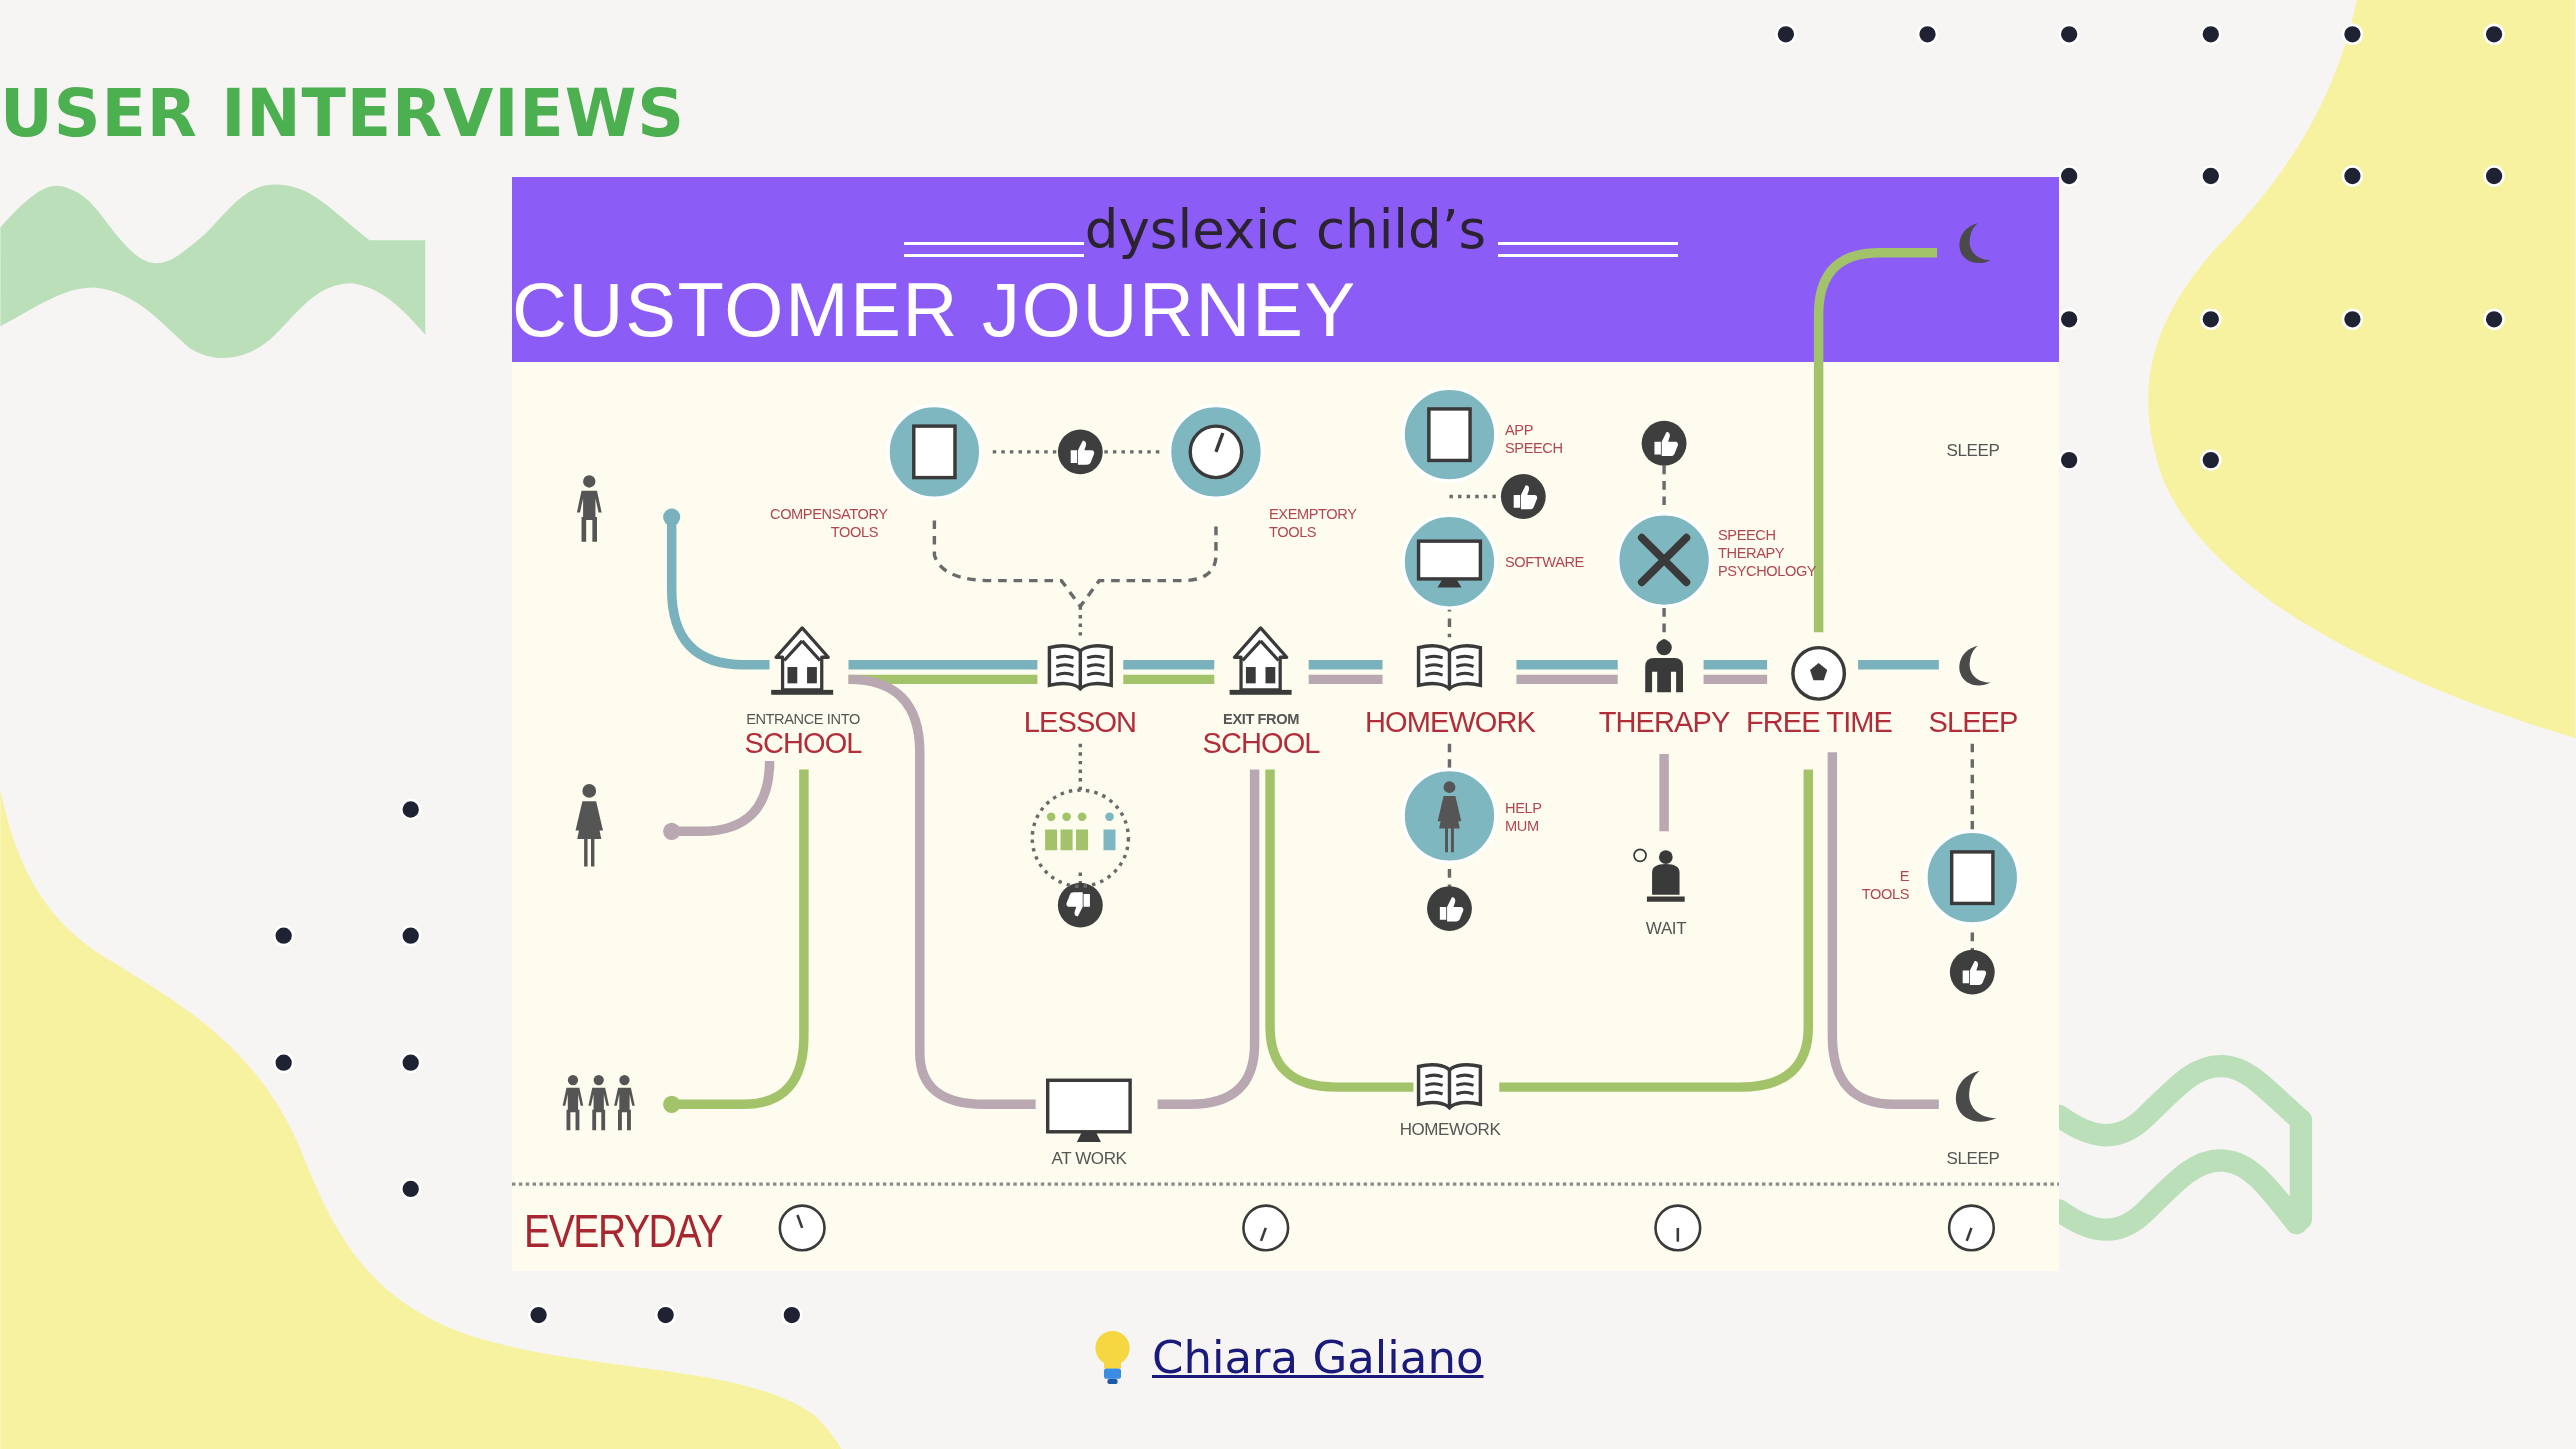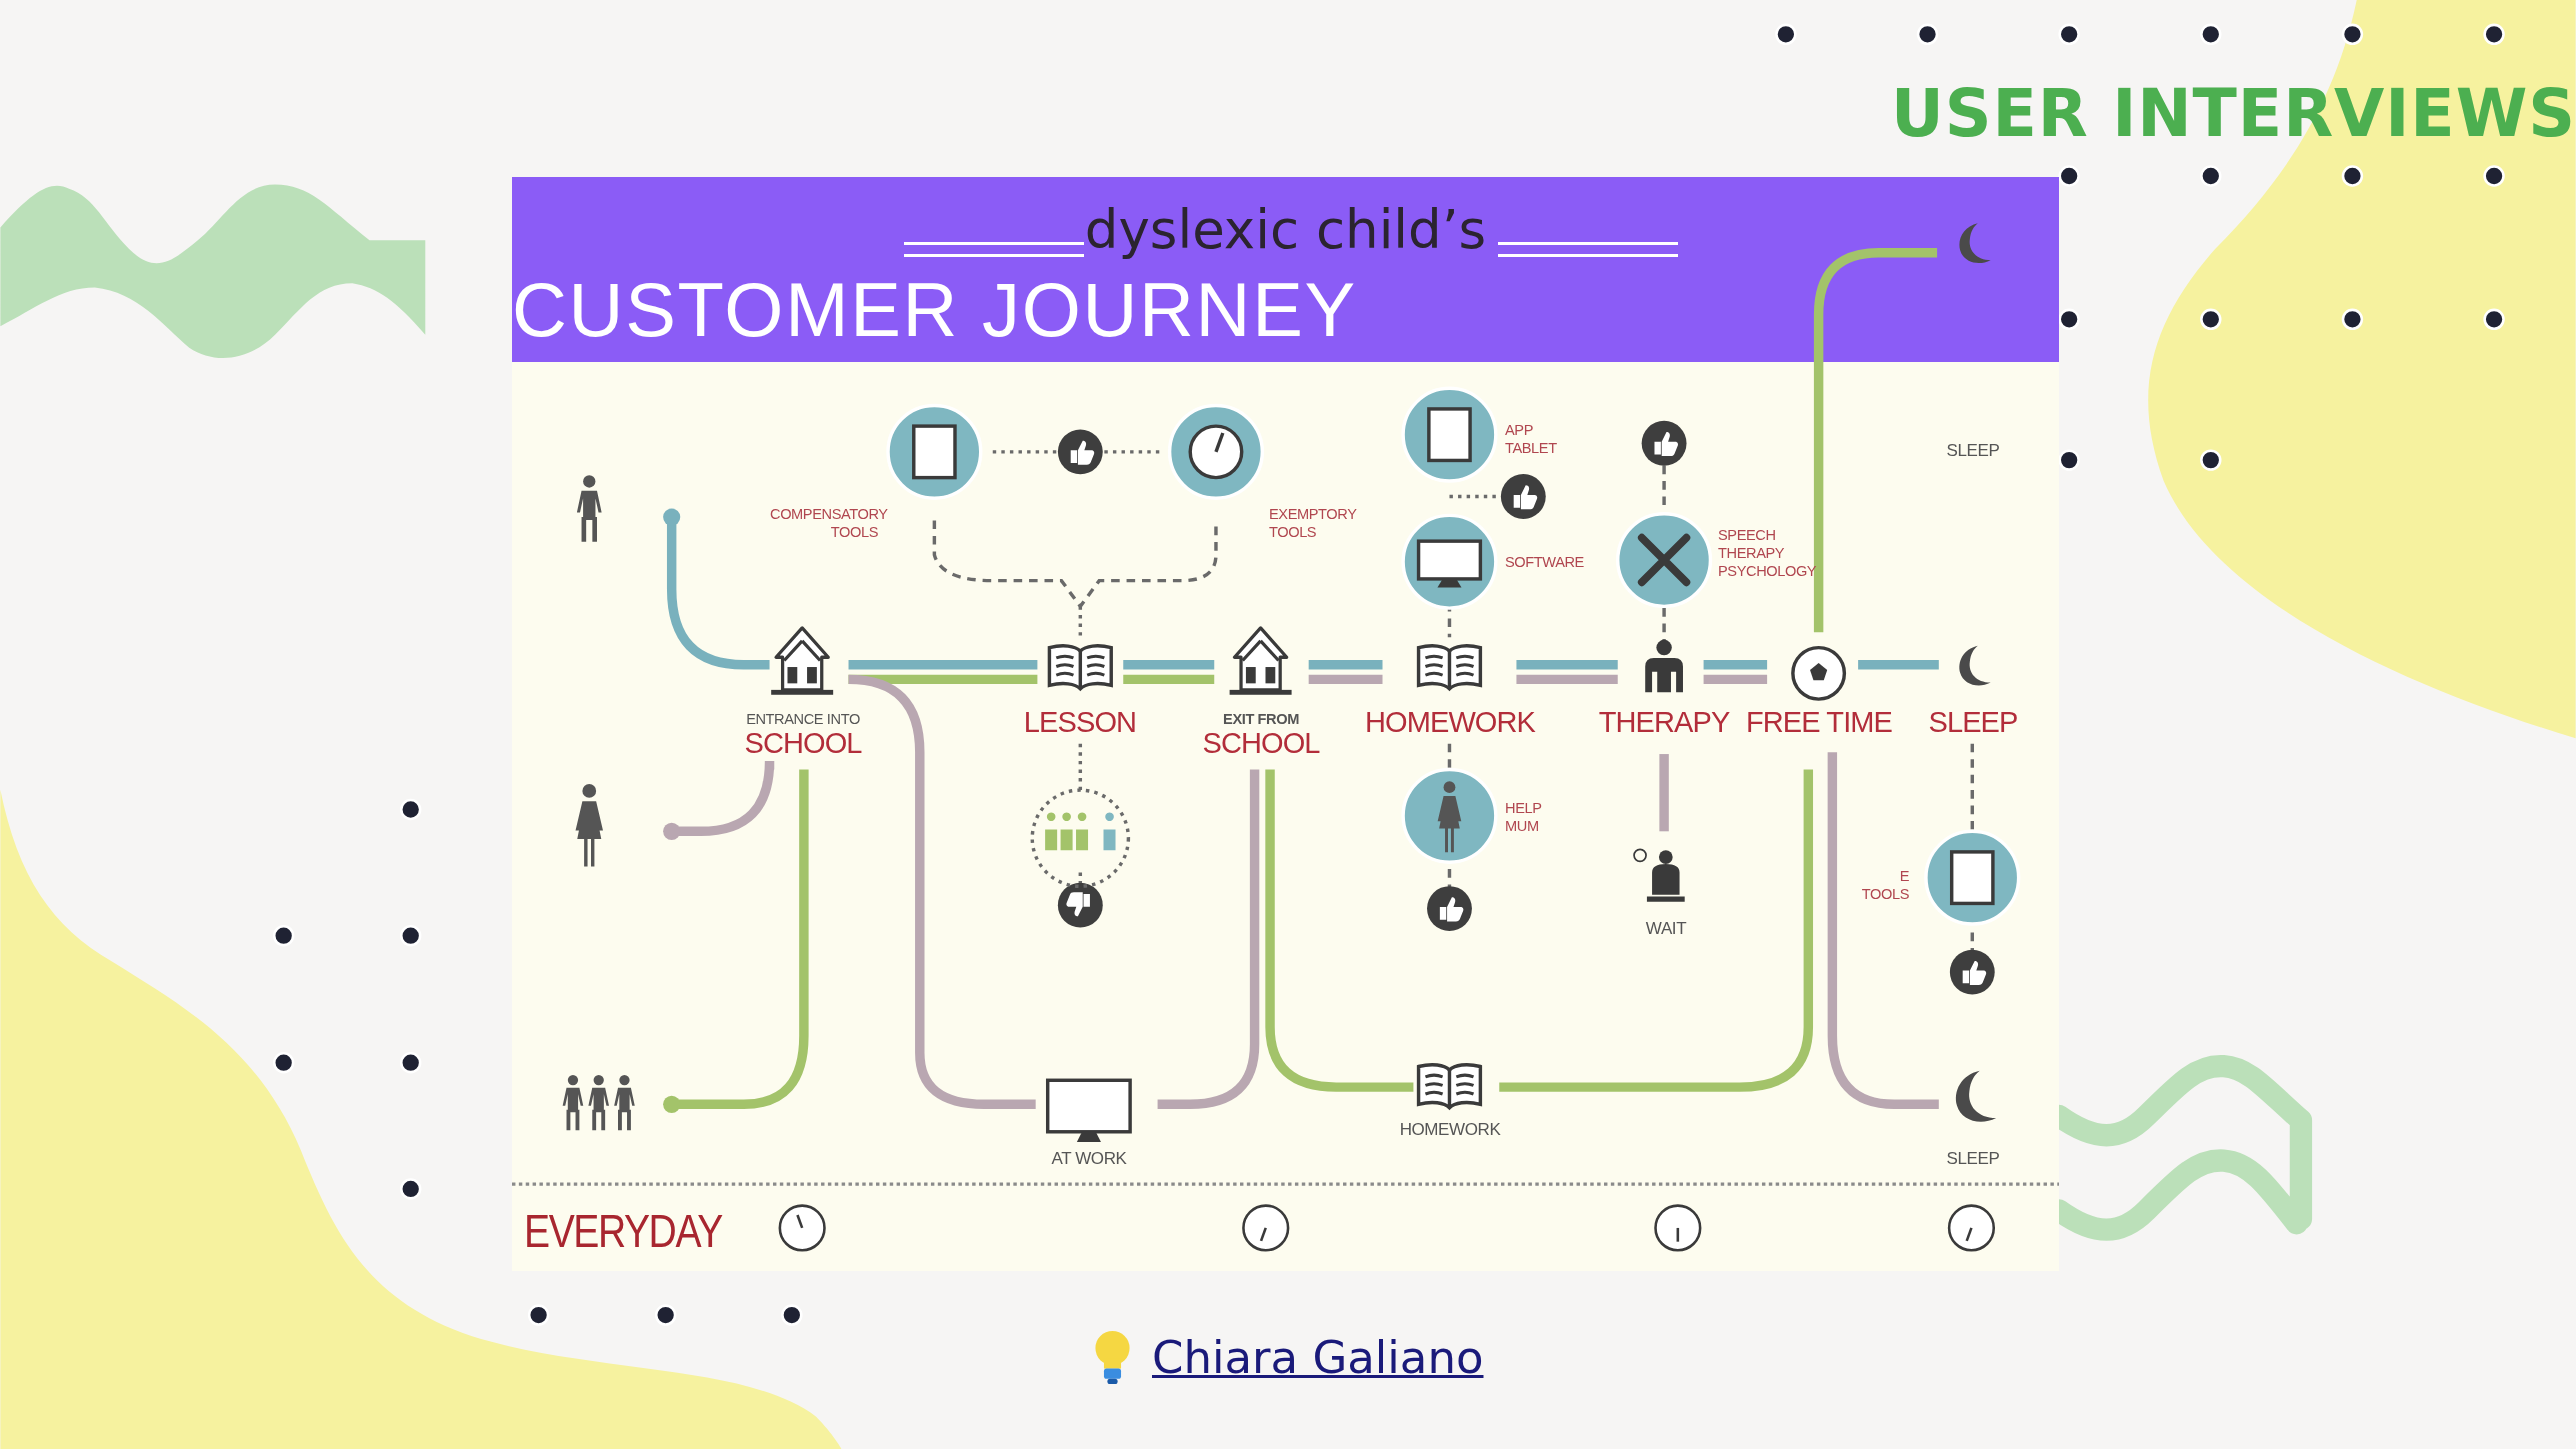--- a/index.html
+++ b/index.html
@@ -1,18 +1,18 @@
 <!DOCTYPE html>
 <html style="font-size:13.7px"><head>
 <meta charset="utf-8">
 <style>
   html, body { margin:0; padding:0; }
   body { width:2576px; height:1449px; background:#f6f5f4; position:relative; overflow:hidden; font-family:"Liberation Sans", sans-serif; }
   #bg-svg { position:absolute; left:0; top:0; }
-  .page-title { position:absolute; left:0; width:2576px; top:76px; text-align:right; font-family:"DejaVu Sans", sans-serif; font-weight:bold; font-size:65px; color:#4caf50; letter-spacing:0.9px; }
+  .page-title { position:absolute; left:0; width:2576px; top:76px; text-align:left; font-family:"DejaVu Sans", sans-serif; font-weight:bold; font-size:65px; color:#4caf50; letter-spacing:0.9px; }
   .infographic { position:absolute; left:512px; top:177px; width:1547px; height:1094px; background:#fdfcef; }
   .banner { position:absolute; left:0; top:0; width:1547px; height:185px; background:#8b5cf6; }
   .banner-sub { position:absolute; left:0; width:1547px; top:22px; text-align:center; font-family:"DejaVu Sans", sans-serif; font-size:53px; color:#2b2430; }
   .banner-main { position:absolute; left:0; width:1710px; top:89px; text-align:left; font-family:Liberation Sans, sans-serif; font-size:76px; color:#ffffff; letter-spacing:1.7px; }
   .banner-rule { position:absolute; height:3.4px; background:#fff; }
   #journey-svg { position:absolute; left:0; top:0; }
   .stage-label { position:absolute; transform:translateX(-50%); font-family:"Liberation Sans Narrow","Liberation Sans", sans-serif; color:#b22d3a; font-size:29px; white-space:nowrap; text-align:center; letter-spacing:-0.9px; transform-origin:center; }
   .stage-small { position:absolute; transform:translateX(-50%); color:#555; font-size:14.6px; white-space:nowrap; text-align:center; letter-spacing:-0.4px; }
   .note { position:absolute; color:#b0464f; font-size:14.6px; line-height:18px; white-space:nowrap; letter-spacing:-0.4px; }
   .note.right { text-align:right; }
@@ -213,21 +213,21 @@
   <div class="stage-label" style="left:938px;top:529px;">HOMEWORK</div>
   <div class="stage-label" style="left:1152px;top:529px;">THERAPY</div>
   <div class="stage-label" style="left:1307px;top:529px;">FREE TIME</div>
   <div class="stage-label" style="left:1461px;top:529px;">SLEEP</div>
 
   <div class="note right" style="left: 258px; top: 328px; width: 108px; white-space: pre-line;">COMPENSATORY
 TOOLS</div>
   <div class="note" style="left: 757px; top: 328px; white-space: pre-line;">EXEMPTORY
 TOOLS</div>
   <div class="note" style="left: 993px; top: 244px; white-space: pre-line;">APP
-TABLET</div>
+SPEECH</div>
   <div class="note" style="left: 993px; top: 376px; white-space: pre-line;">SOFTWARE</div>
   <div class="note" style="left: 1206px; top: 349px; white-space: pre-line;">SPEECH
 THERAPY
 PSYCHOLOGY</div>
   <div class="note" style="left: 993px; top: 622px; white-space: pre-line;">HELP
 MUM</div>
   <div class="note right" style="left: 1340px; top: 690px; width: 57px; white-space: pre-line;">E TOOLS</div>
 
   <div class="gray-label" style="left:1461px;top:264px;">SLEEP</div>
   <div class="gray-label" style="left:577px;top:972px;">AT WORK</div>

